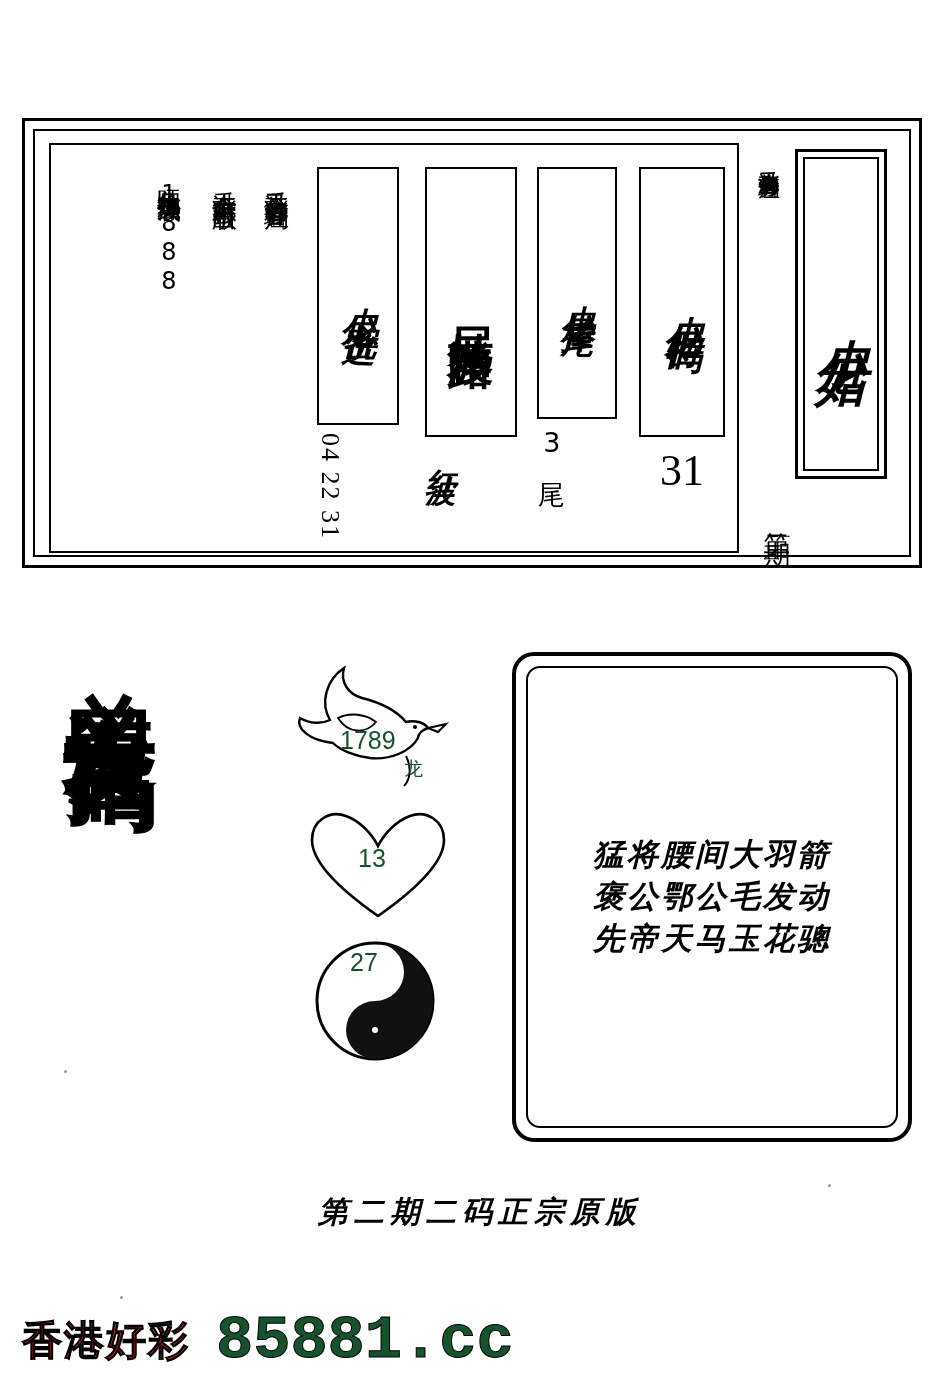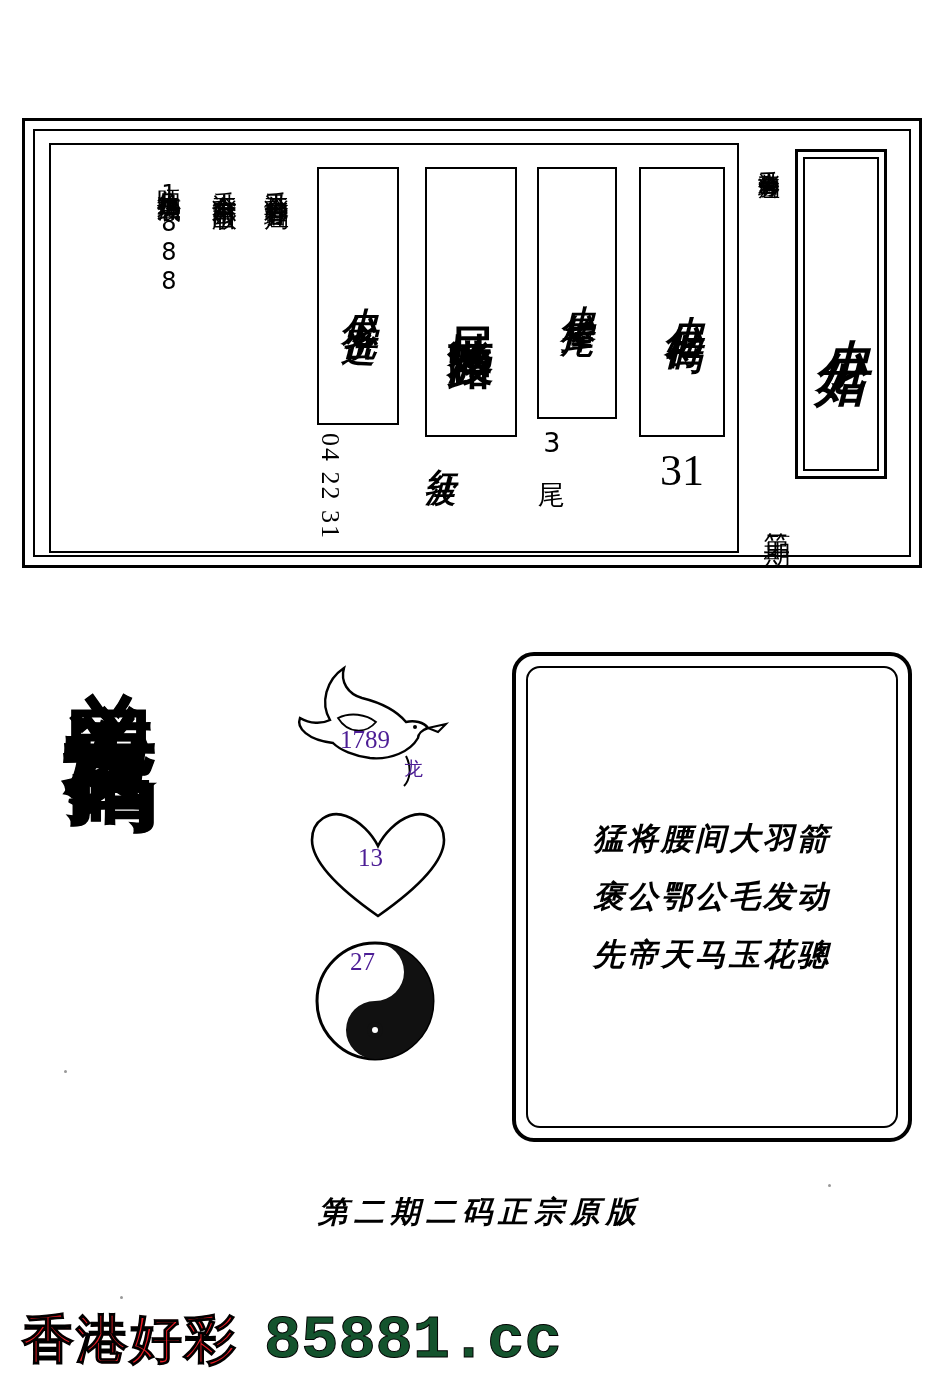--- a/index.html
+++ b/index.html
@@ -168,23 +168,23 @@
   
   .icons {
     position: absolute;
     left: 278px;
     top: 648px;
     width: 190px;
     height: 400px;
   }
   .icon-num {
     position: absolute;
-    font-family: Liberation Serif, serif;
+    font-family: Liberation Sans, sans-serif;
     font-size: 25px;
-    color: #4c1d95;
+    color: #14532d;
   }
 
   
   .verse-box {
     position: absolute;
     left: 512px;
     top: 652px;
     width: 400px;
     height: 490px;
     border: 4px solid #000;
@@ -194,21 +194,21 @@
   .verse-box .inner {
     position: absolute;
     left: 10px; top: 10px; right: 10px; bottom: 10px;
     border: 2px solid #000;
     border-radius: 14px;
     box-sizing: border-box;
     display: flex;
     flex-direction: column;
     justify-content: center;
     align-items: center;
-    gap: 16px;
+    gap: 0;
     padding: 12px 0;
   }
   .verse-line {
     font-size: 31px;
     font-weight: bold;
     font-style: italic;
     letter-spacing: 3px;
     white-space: nowrap;
   }
 
@@ -232,21 +232,21 @@
     bottom: 0;
     width: 944px;
     height: 96px;
     display: flex;
     align-items: center;
     padding-left: 22px;
     box-sizing: border-box;
     gap: 26px;
   }
   .footer-cn {
-    font-size: 52px;
+    font-size: 40px;
     font-weight: bold;
     color: #ee1c25;
     letter-spacing: 2px;
     -webkit-text-stroke: 1px #000;
   }
   .footer-url {
     font-size: 62px;
     font-weight: bold;
     color: #14532d;
     font-family: Liberation Mono, monospace;

